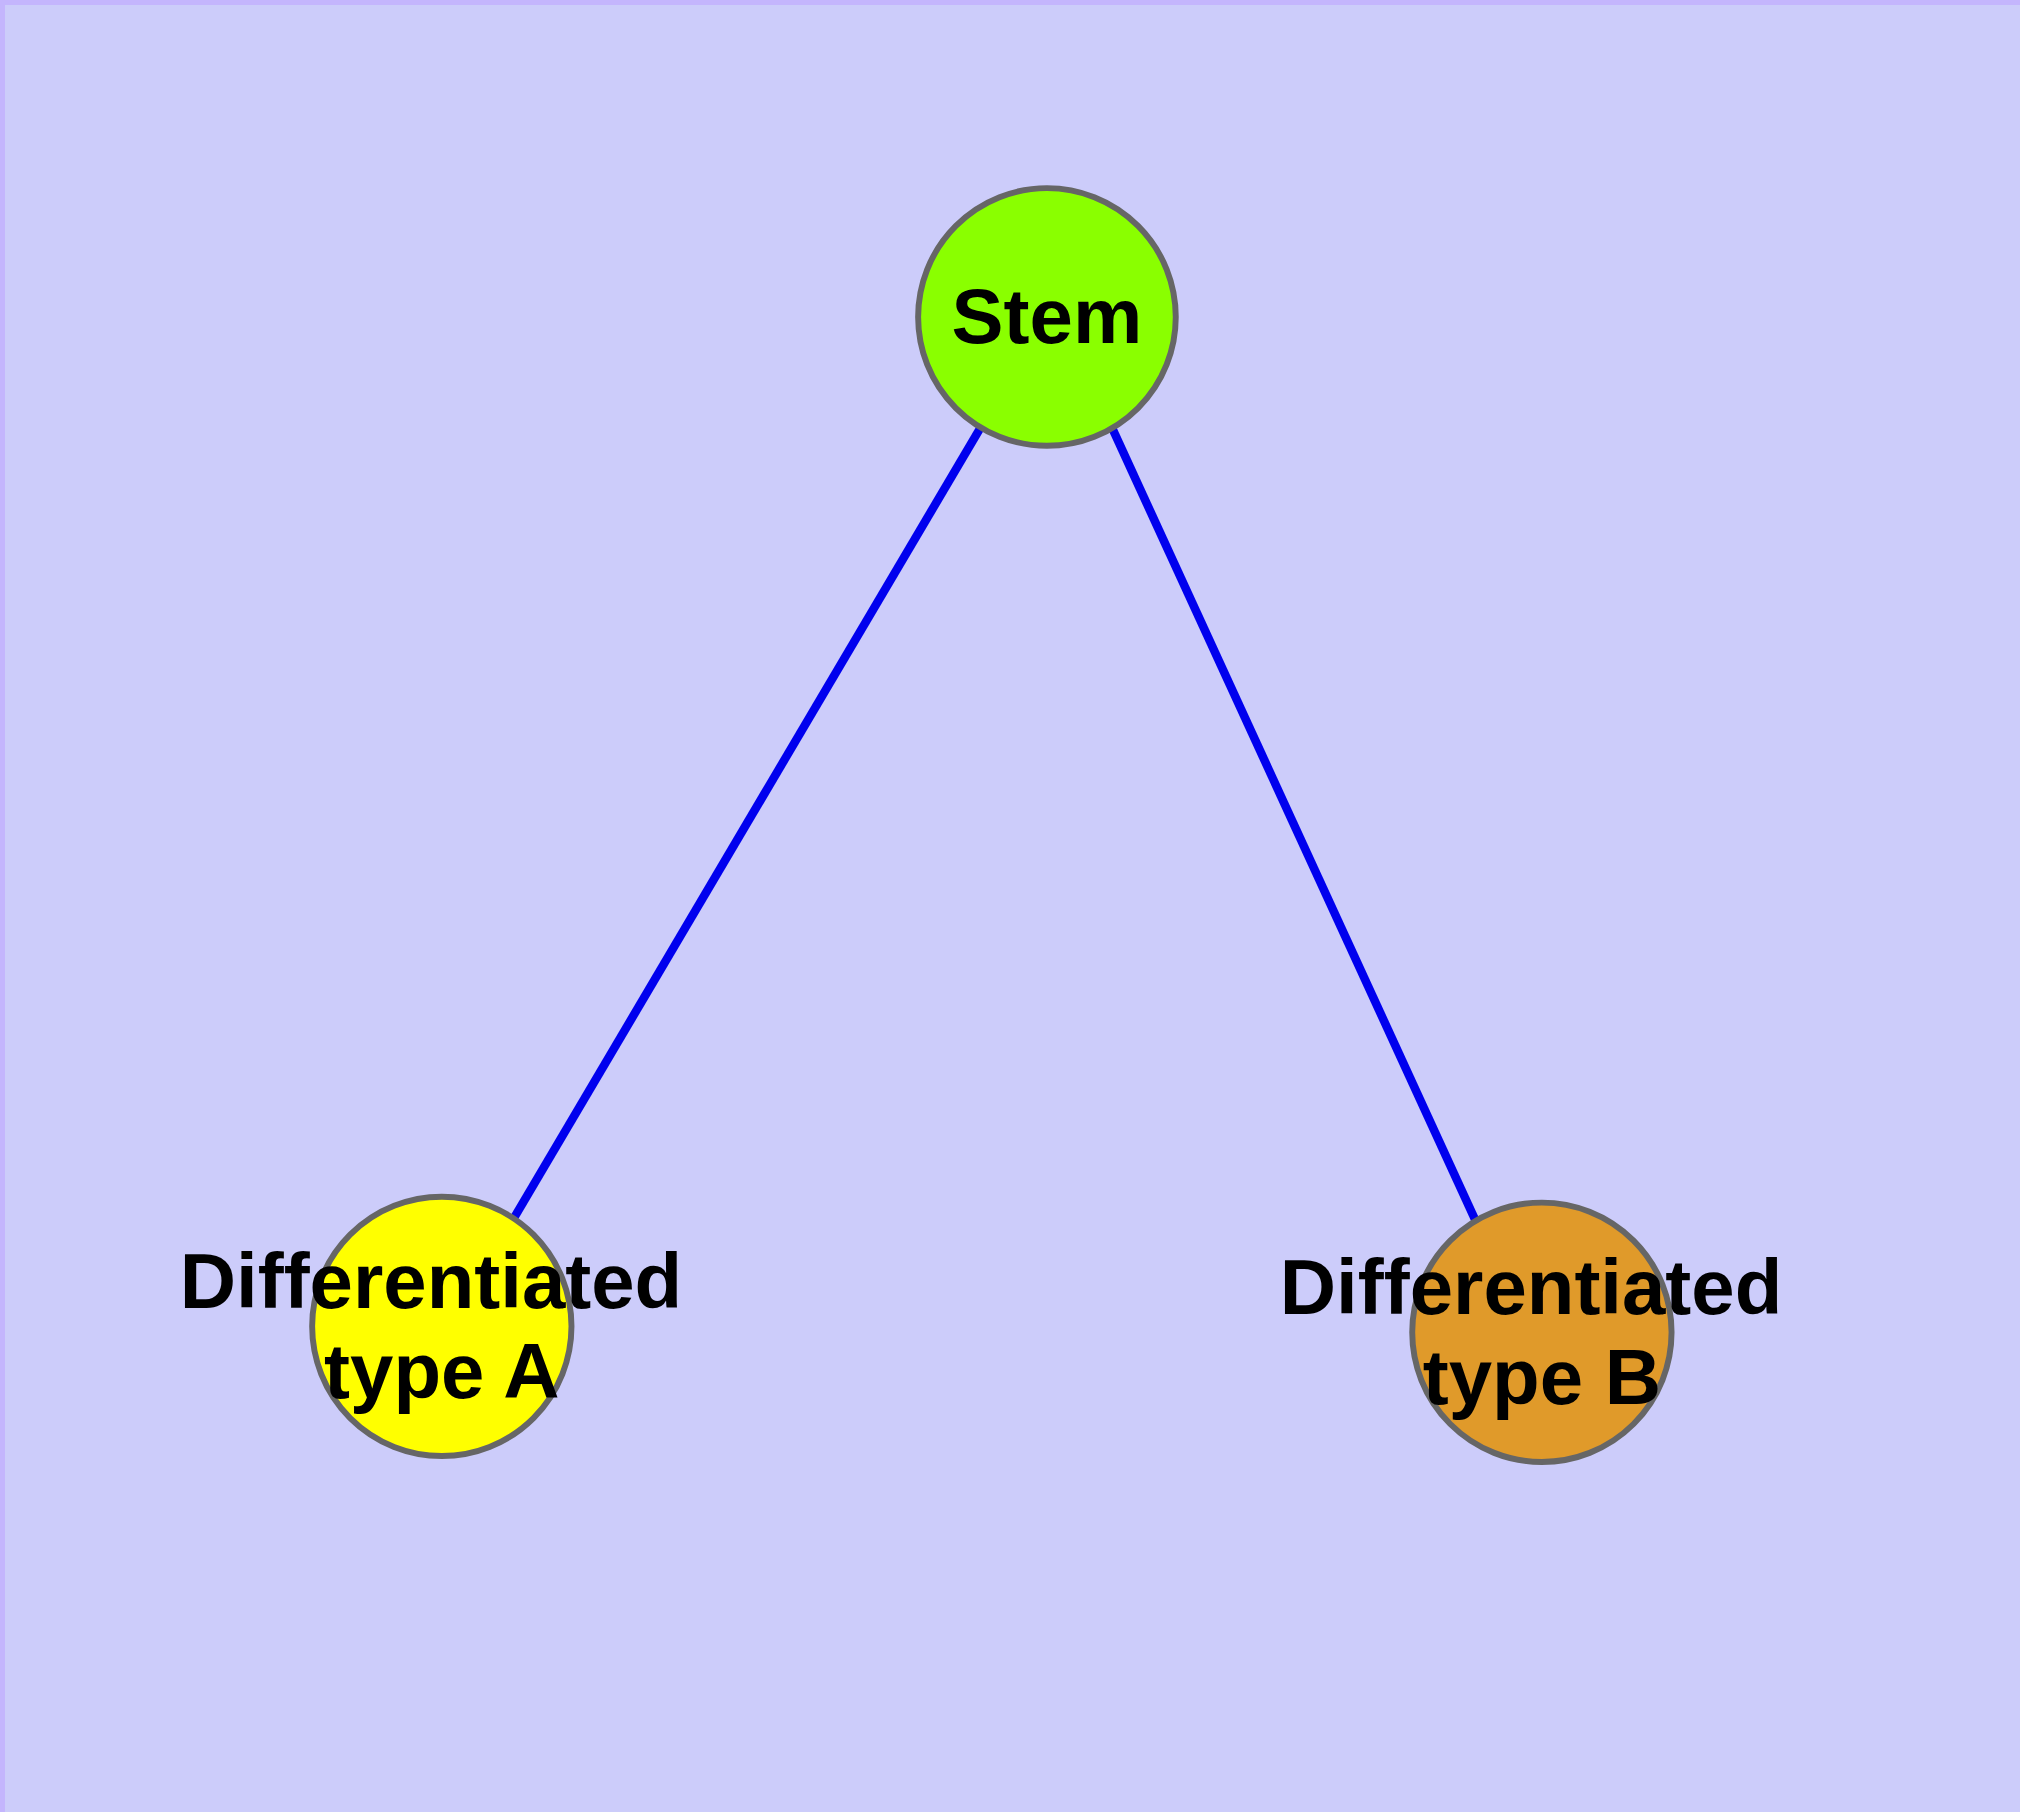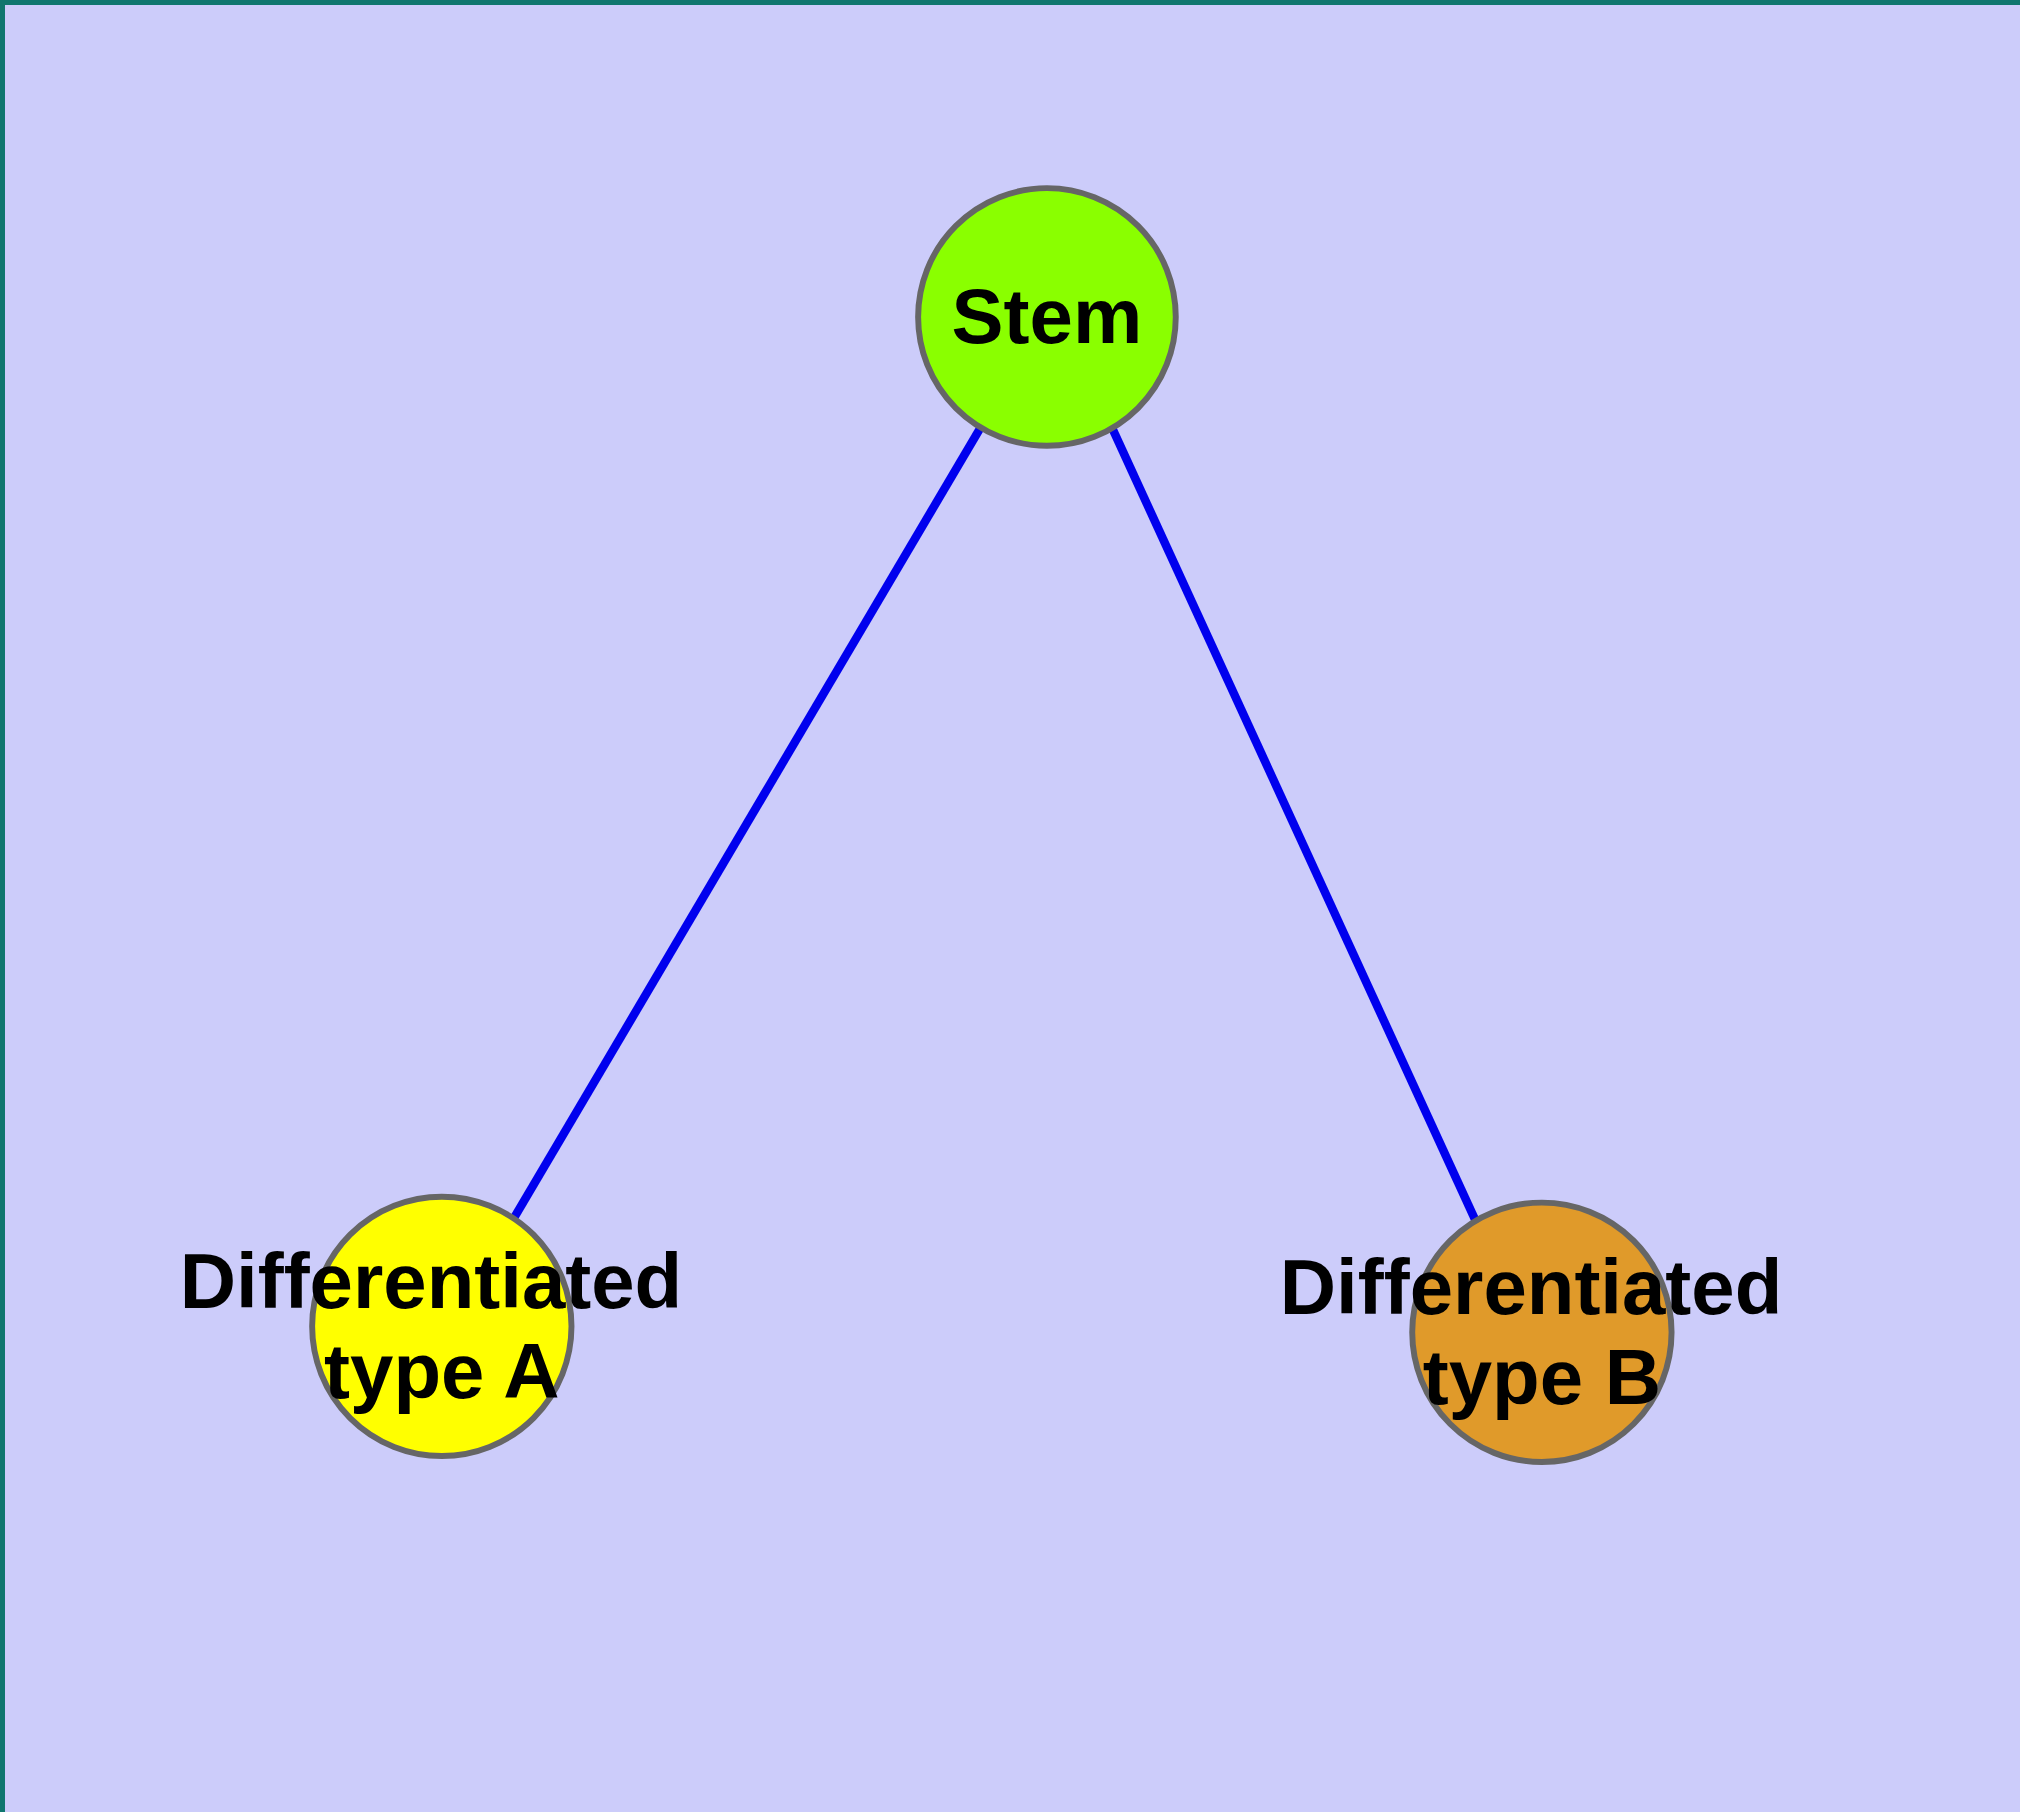--- a/index.html
+++ b/index.html
@@ -4,21 +4,21 @@
 <style>
   html, body {
     margin: 0;
     padding: 0;
     background: #ffffff;
   }
   #stage {
     position: relative;
     width: 2021px;
     height: 1812px;
-    background: #0f766e;
+    background: #c4b5fd;
     overflow: hidden;
     font-family: "Liberation Sans", sans-serif;
   }
   #canvas {
     position: absolute;
     left: 5.1px;
     top: 5.1px;
     width: 2015px;
     height: 1807px;
     background: #ccccfa;

